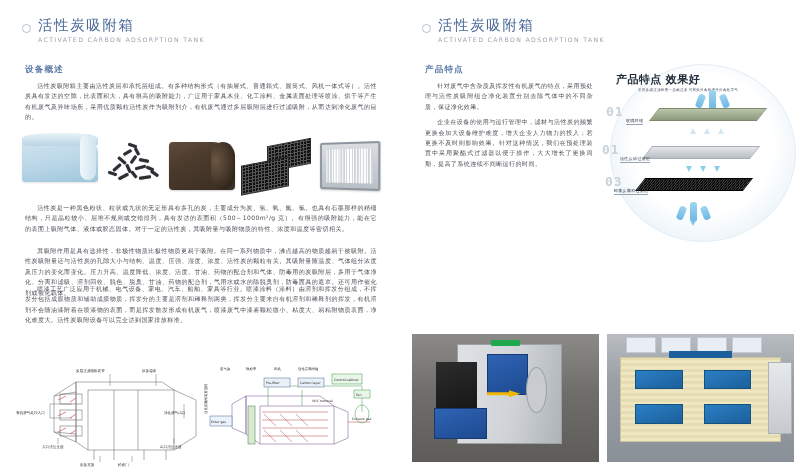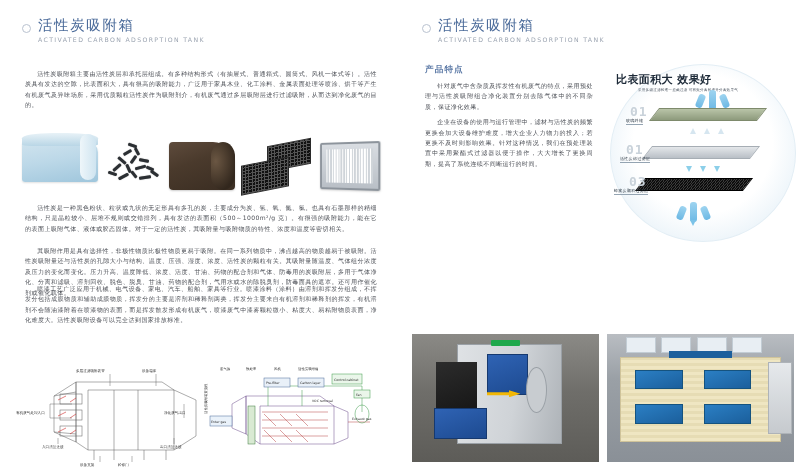--- a/index.html
+++ b/index.html
@@ -153,21 +153,21 @@
   }
   .layer { position: absolute; height: 13px; transform: skewX(-38deg); }
   .layer.l1 { left: 62px; top: 52px; width: 108px;
     background: linear-gradient(180deg,#b9c4a8,#8d9a7c); border: 1px solid #7e8a6c; }
   .layer.l2 { left: 55px; top: 90px; width: 108px;
     background: linear-gradient(180deg,#e4e7ea,#b9bfc6); border: 1px solid #a6adb4; }
   .layer.l3 { left: 48px; top: 122px; width: 108px;
     background: repeating-linear-gradient(90deg,#3a3a3a 0 1px,#0d0d0d 1px 2.4px); border: 1px solid #000; }
   .lnum {
     position: absolute; font-size: 13px; font-weight: 800; color: #c9d2da;
-    letter-spacing: 1px; font-family: "DejaVu Sans Mono", monospace; margin-left: 24px;
+    letter-spacing: 1px; font-family: "DejaVu Sans Mono", monospace;
   }
   .llab {
     position: absolute; font-size: 4px; color: #2d3a46; white-space: nowrap;
     letter-spacing: .3px; border-bottom: 1px solid #94a4b2; padding-bottom: 1px;
   }
   .arrowdn {
     position: absolute; width: 0; height: 0;
     border-left: 3.2px solid transparent; border-right: 3.2px solid transparent;
     border-top: 6px solid #7cc3e8;
   }
@@ -224,20 +224,21 @@
 
     <div class="hdr">
       <div class="hdr-dot"></div>
       <div class="hdr-tx">
         <div class="hdr-cn">活性炭吸附箱</div>
         <div class="hdr-en">ACTIVATED CARBON ADSORPTION TANK</div>
       </div>
     </div>
 
     <div class="l-sec1">
+      <div class="sec-title">设备概述</div>
       <div class="para ind">活性炭吸附箱主要由活性炭层和承托层组成。有多种结构形式（有抽屉式、普通箱式、圆筒式、风机一体式等）。活性炭具有发达的空隙，比表面积大，具有很高的吸附能力，广泛用于家具木业、化工涂料、金属表面处理等喷涂、烘干等产生有机废气及异味场所，采用优质颗粒活性炭作为吸附剂介，有机废气通过多层吸附层进行过滤吸附，从而达到净化废气的目的。</div>
     </div>
 
     <div class="matrow">
       <div class="mat">
         <div class="m-glass"></div>
       </div>
       <div class="mat">
         <div class="m-gran">
           <i style="left:4px;top:30px;width:9px;height:3px;transform:rotate(18deg)"></i>
@@ -413,21 +414,21 @@
 
     <div class="r-sec1">
       <div class="sec-title">产品特点</div>
       <div class="para ind">针对废气中含杂质及挥发性有机废气的特点，采用预处理与活性炭吸附组合净化装置分别去除气体中的不同杂质，保证净化效果。</div>
       <div class="para ind">企业在设备的使用与运行管理中，滤材与活性炭的频繁更换会加大设备维护难度，增大企业人力物力的投入；若更换不及时则影响效果。针对这种情况，我们在预处理装置中采用聚酯式过滤器以便于操作，大大增长了更换周期，提高了系统连续不间断运行的时间。</div>
     </div>
 
     <div class="illus">
       <div class="ill-bg"></div>
 
-      <div class="ill-title">比表面积大 效果好</div>
+      <div class="ill-title">产品特点 效果好</div>
       <div class="ill-sub">采用多级过滤和逐一拦截过滤
 可有效分离和提升分离效果气</div>
 
       <div class="stream" style="left:117px;top:34px;height:20px;"></div>
       <div class="stream" style="left:105px;top:38px;height:14px;transform:rotate(22deg);"></div>
       <div class="stream" style="left:129px;top:38px;height:14px;transform:rotate(-22deg);"></div>
       <div class="arrowdn" style="left:117px;top:52px;"></div>
 
       <div class="layer l1"></div>
       <div class="lnum" style="left:14px;top:48px;">01</div>

